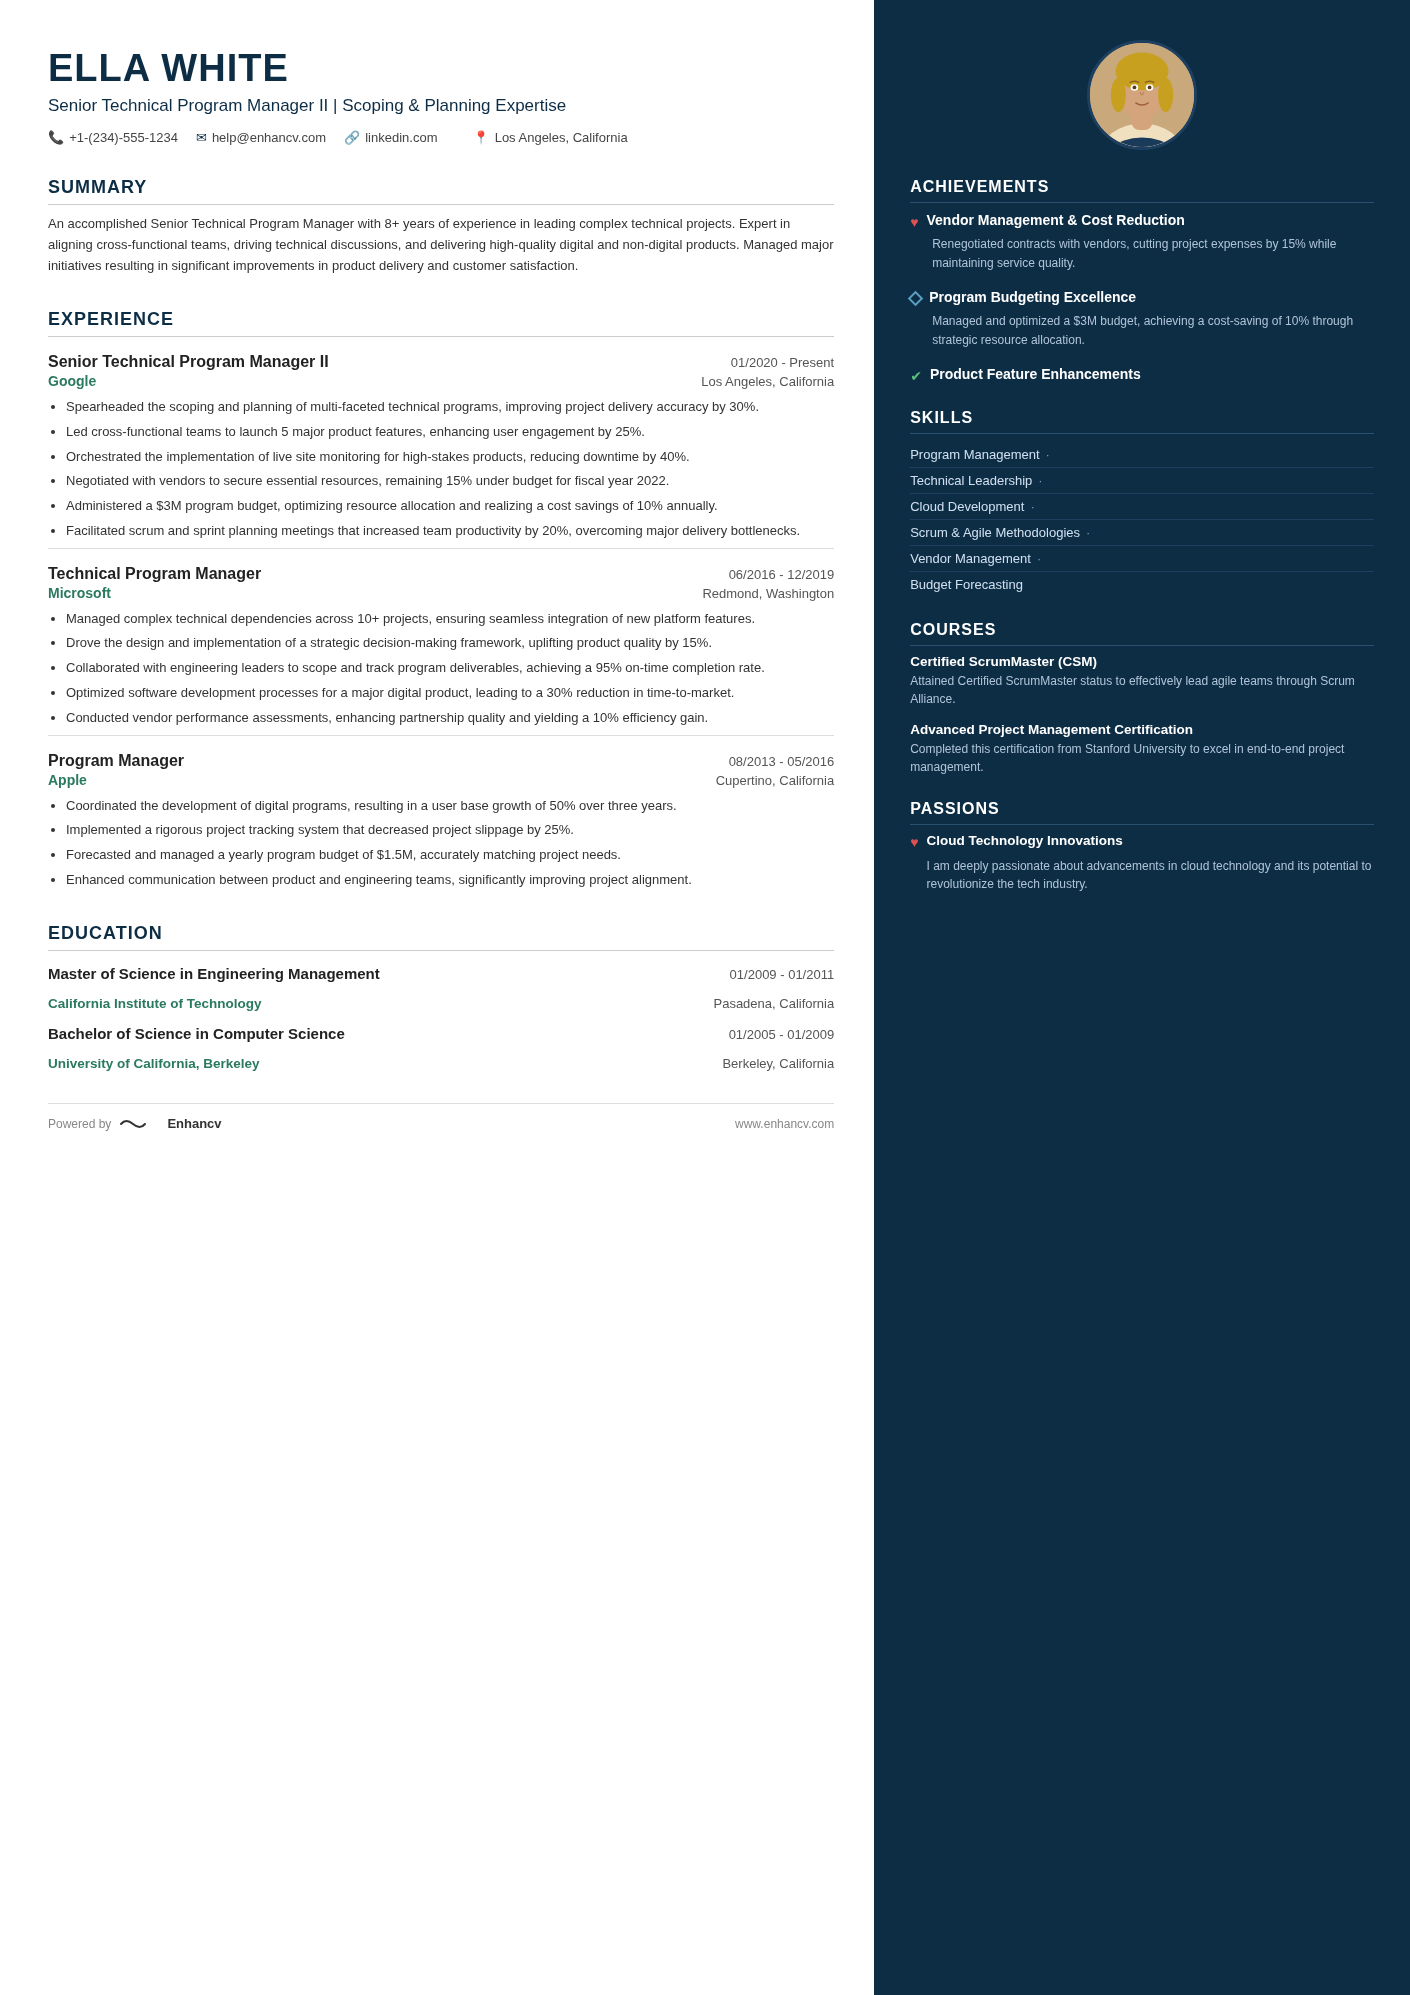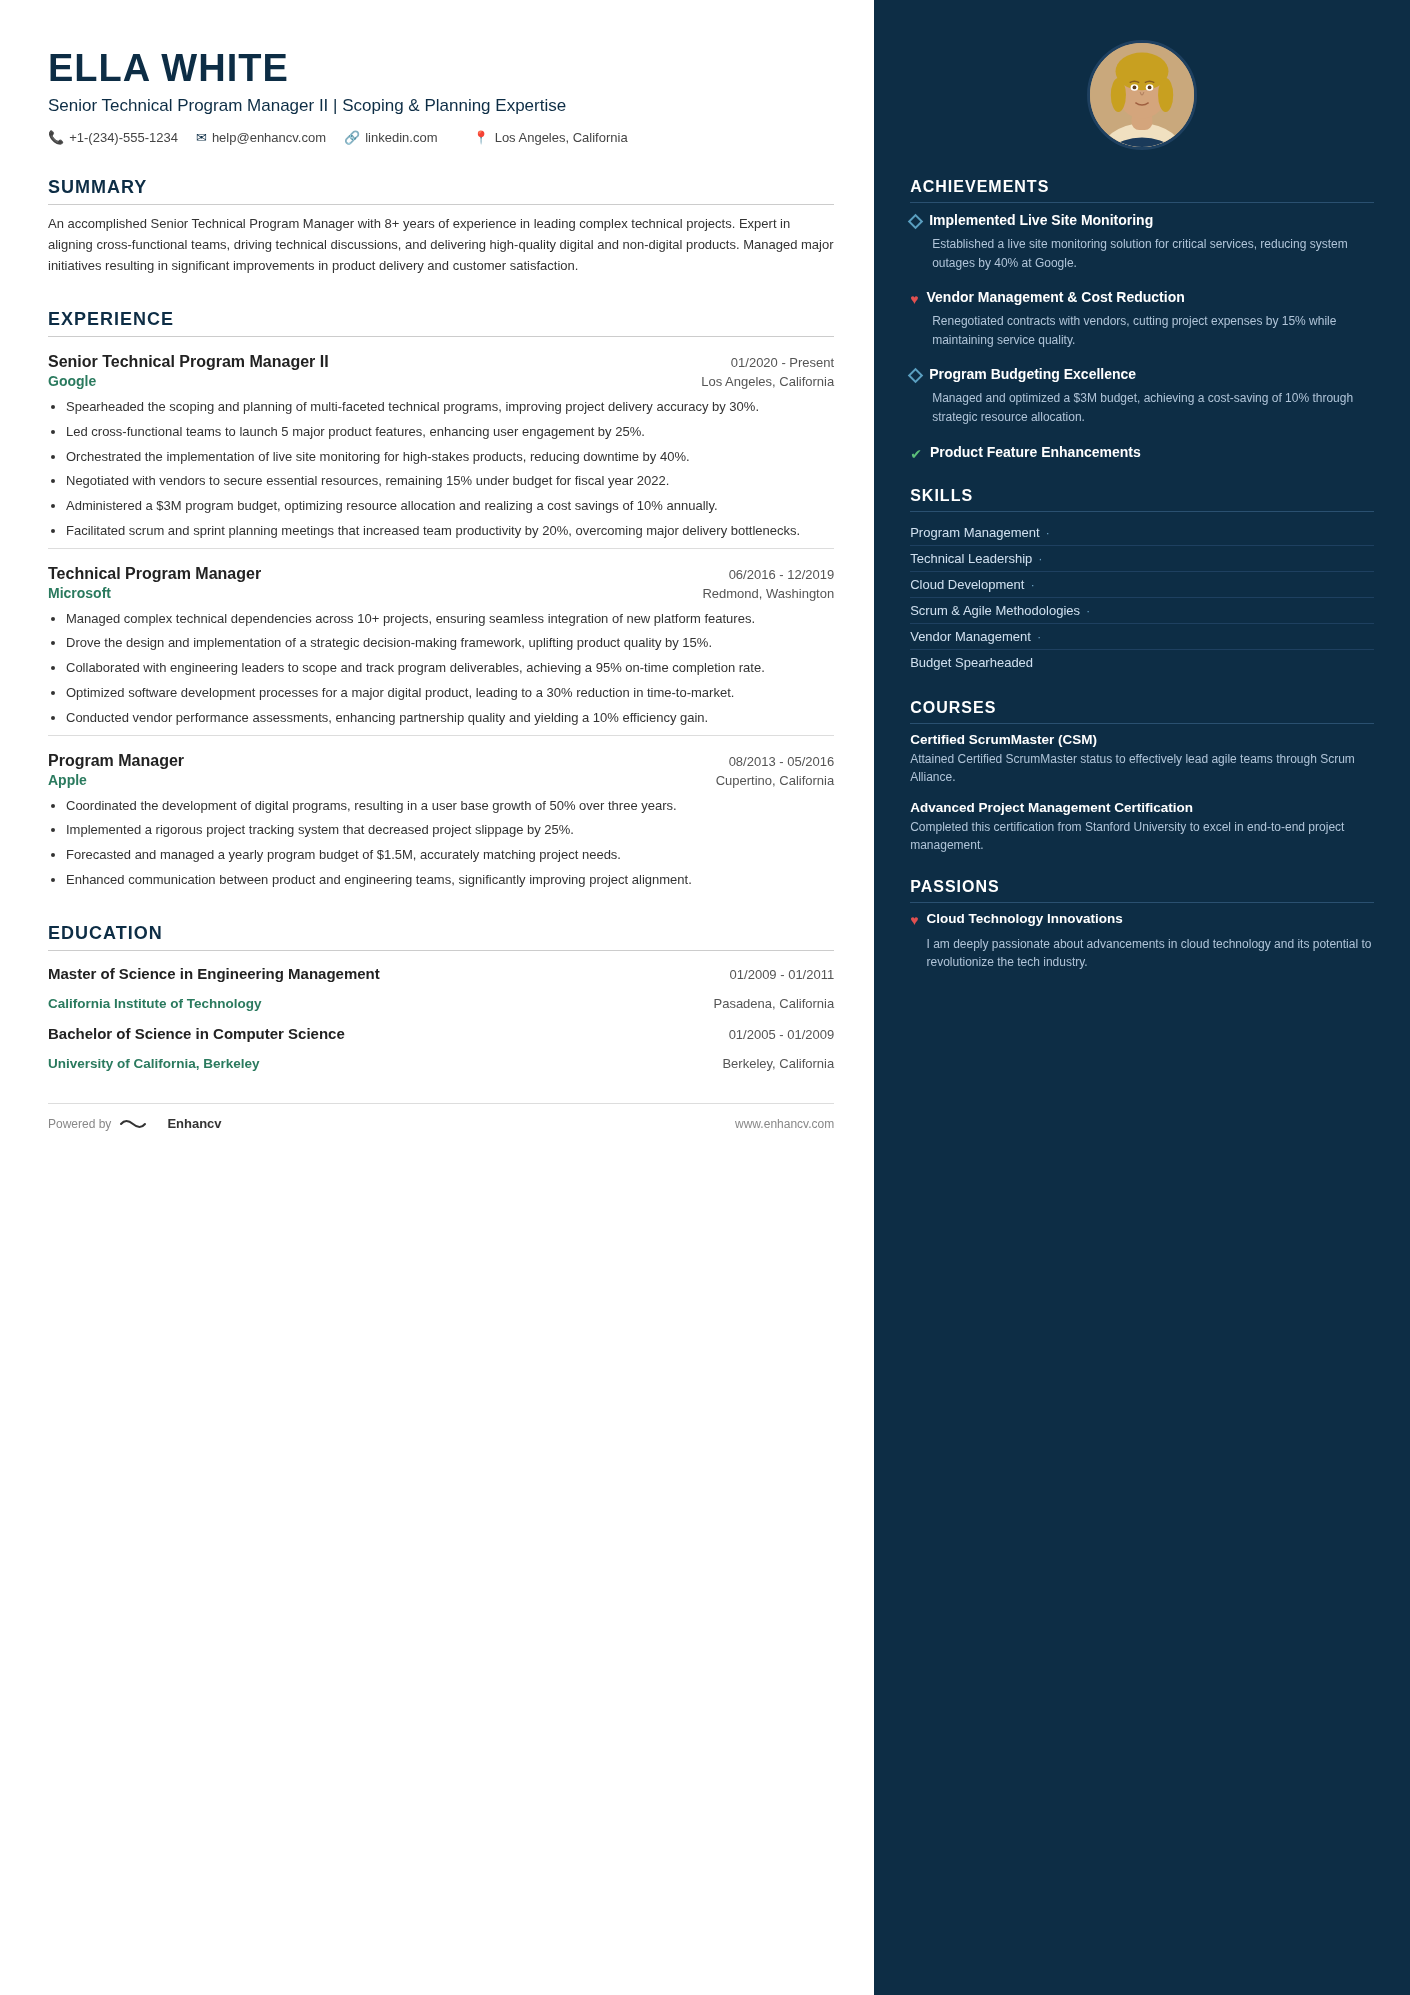--- a/index.html
+++ b/index.html
@@ -486,27 +486,20 @@
         <ellipse cx="55" cy="140" rx="50" ry="40" fill="#1a3a5a"></ellipse>
       </svg>
     </div>
   </div>
 
   <div class="right-section">
     <div class="right-section-title">ACHIEVEMENTS</div>
     <div id="achievements-container">
         <div class="achievement-item">
           <div class="achievement-header">
-            <span class="achievement-icon"><span style="display:inline-block;width:11px;height:11px;border:2px solid #5a9fc0;transform:rotate(45deg);margin-top:2px;"></span></span>
-            <span class="achievement-title">Implemented Live Site Monitoring</span>
-          </div>
-          <p class="achievement-desc">Established a live site monitoring solution for critical services, reducing system outages by 40% at Google.</p>
-        </div>
-        <div class="achievement-item">
-          <div class="achievement-header">
             <span class="achievement-icon"><span style="color:#e05050;font-size:14px;">♥</span></span>
             <span class="achievement-title">Vendor Management &amp; Cost Reduction</span>
           </div>
           <p class="achievement-desc">Renegotiated contracts with vendors, cutting project expenses by 15% while maintaining service quality.</p>
         </div>
         <div class="achievement-item">
           <div class="achievement-header">
             <span class="achievement-icon"><span style="display:inline-block;width:11px;height:11px;border:2px solid #5a9fc0;transform:rotate(45deg);margin-top:2px;"></span></span>
             <span class="achievement-title">Program Budgeting Excellence</span>
           </div>
@@ -522,21 +515,21 @@
   </div>
 
   <div class="right-section">
     <div class="right-section-title">SKILLS</div>
     <ul class="skills-list" id="skills-list">
         <li>Program Management</li>
         <li>Technical Leadership</li>
         <li>Cloud Development</li>
         <li>Scrum &amp; Agile Methodologies</li>
         <li>Vendor Management</li>
-        <li>Budget Spearheaded</li>
+        <li>Budget Forecasting</li>
       </ul>
   </div>
 
   <div class="right-section">
     <div class="right-section-title">COURSES</div>
     <div id="courses-container">
         <div class="course-item">
           <div class="course-title">Certified ScrumMaster (CSM)</div>
           <p class="course-desc">Attained Certified ScrumMaster status to effectively lead agile teams through Scrum Alliance.</p>
         </div>

